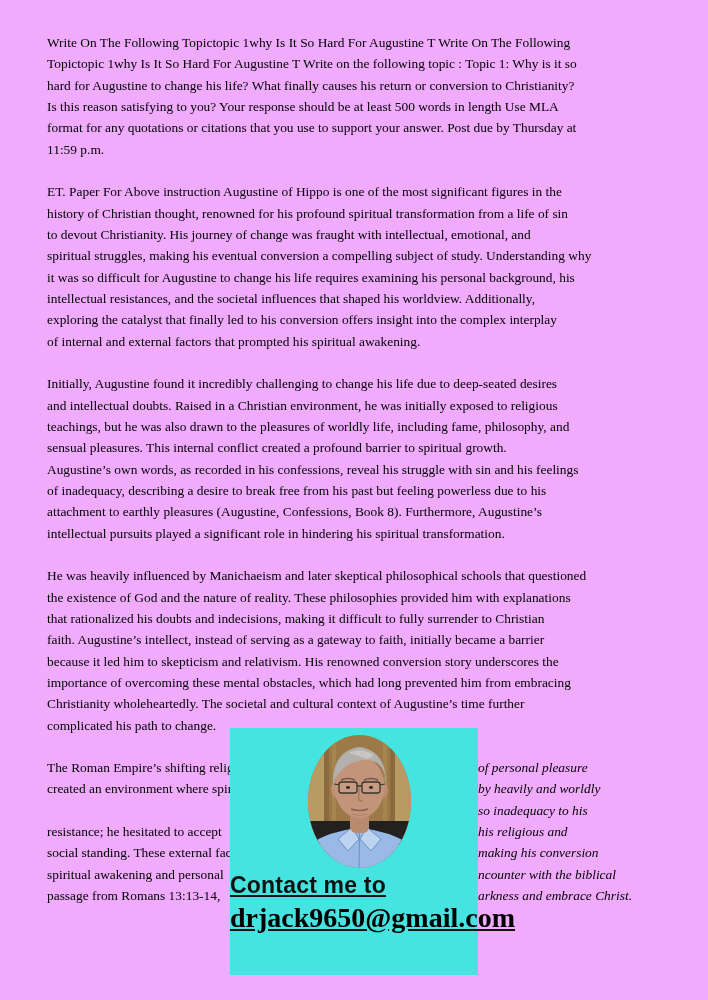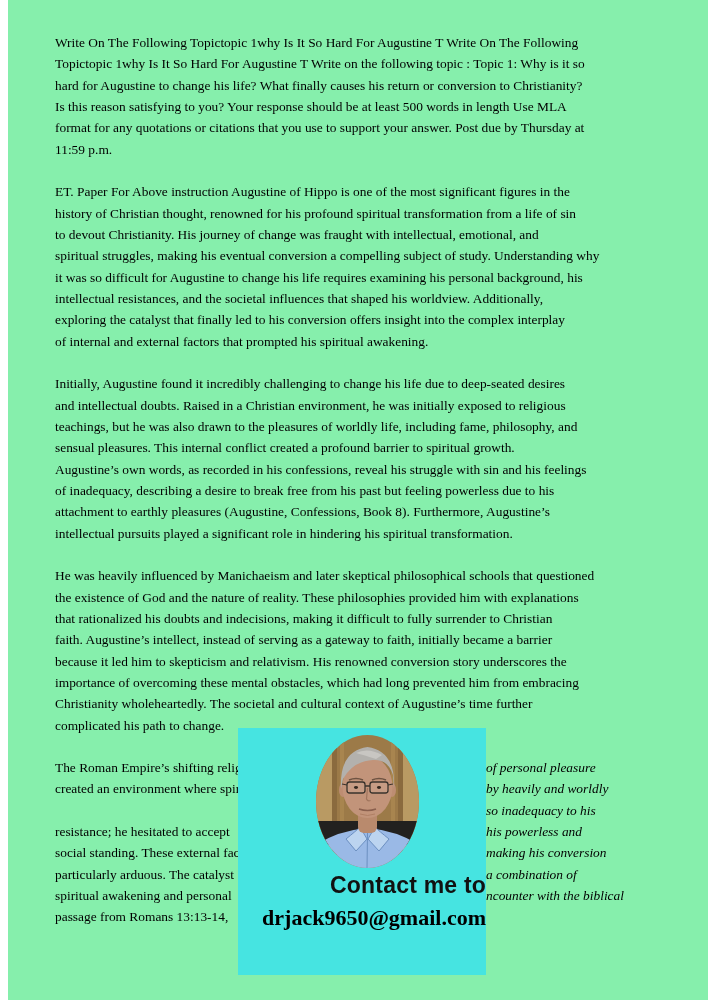--- a/index.html
+++ b/index.html
@@ -5,22 +5,21 @@
   html, body { margin: 0; padding: 0; }
   body {
     width: 708px; height: 1000px;
     background: #ffffff;
     font-family: "Liberation Serif", "DejaVu Serif", serif;
     position: relative;
     overflow: hidden;
   }
   .page {
     position: absolute; inset: 0;
-    background: #86efac;
-    margin-left: 8px;
+    background: #f0abfc;
   }
   .doc {
     position: absolute;
     left: 47px; top: 32px;
     width: 632px;
     font-size: 13.4px;
     line-height: 21.33px;
     color: #000000;
   }
   .para {
@@ -45,34 +44,35 @@
   }
   .portrait {
     position: absolute;
     left: 78px; top: 7px;
     width: 103px; height: 133px;
   }
   .caption {
     position: absolute;
     left: 0; top: 141px;
     width: 100%;
-    text-align: right;
+    text-align: left;
     color: #111111;
+    text-decoration: underline;
   }
   .caption-line {
     font-family: "Liberation Sans", "DejaVu Sans", sans-serif;
     font-weight: 700;
     font-size: 23px;
     line-height: 32px;
     letter-spacing: 0.2px;
   }
   .caption-email {
     font-family: "Liberation Serif", "DejaVu Serif", serif;
     font-weight: 700;
-    font-size: 22px;
+    font-size: 28px;
     line-height: 33px;
     color: #000000;
   }
 </style>
 </head>
 <body>
 
 <div class="page">
 
   <div class="doc">
@@ -114,36 +114,33 @@
       </div>
       <div class="oline">
         <span class="frag-left">created an environment where spiritual</span>
         <span class="frag-right">by heavily and worldly</span>
       </div>
       <div class="oline">
         <span class="frag-right">so inadequacy to his</span>
       </div>
       <div class="oline">
         <span class="frag-left">resistance; he hesitated to accept</span>
-        <span class="frag-right">his powerless and</span>
+        <span class="frag-right">his religious and</span>
       </div>
       <div class="oline">
         <span class="frag-left">social standing. These external factors</span>
         <span class="frag-right">making his conversion</span>
-      </div>
-      <div class="oline">
-        <span class="frag-left">particularly arduous. The catalyst</span>
-        <span class="frag-right">a combination of</span>
       </div>
       <div class="oline">
         <span class="frag-left">spiritual awakening and personal</span>
         <span class="frag-right">ncounter with the biblical</span>
       </div>
       <div class="oline">
         <span class="frag-left">passage from Romans 13:13-14,</span>
+        <span class="frag-right">arkness and embrace Christ.</span>
       </div>
     </div>
   </div>
 
   <div class="overlay" style="background-color: rgb(70, 228, 225);">
 
     <svg class="portrait" viewBox="0 0 103 133" xmlns="http://www.w3.org/2000/svg" aria-hidden="true">
       <defs>
         <clipPath id="ovalClip">
             <ellipse cx="51.5" cy="66.5" rx="51.5" ry="66.5"></ellipse>

